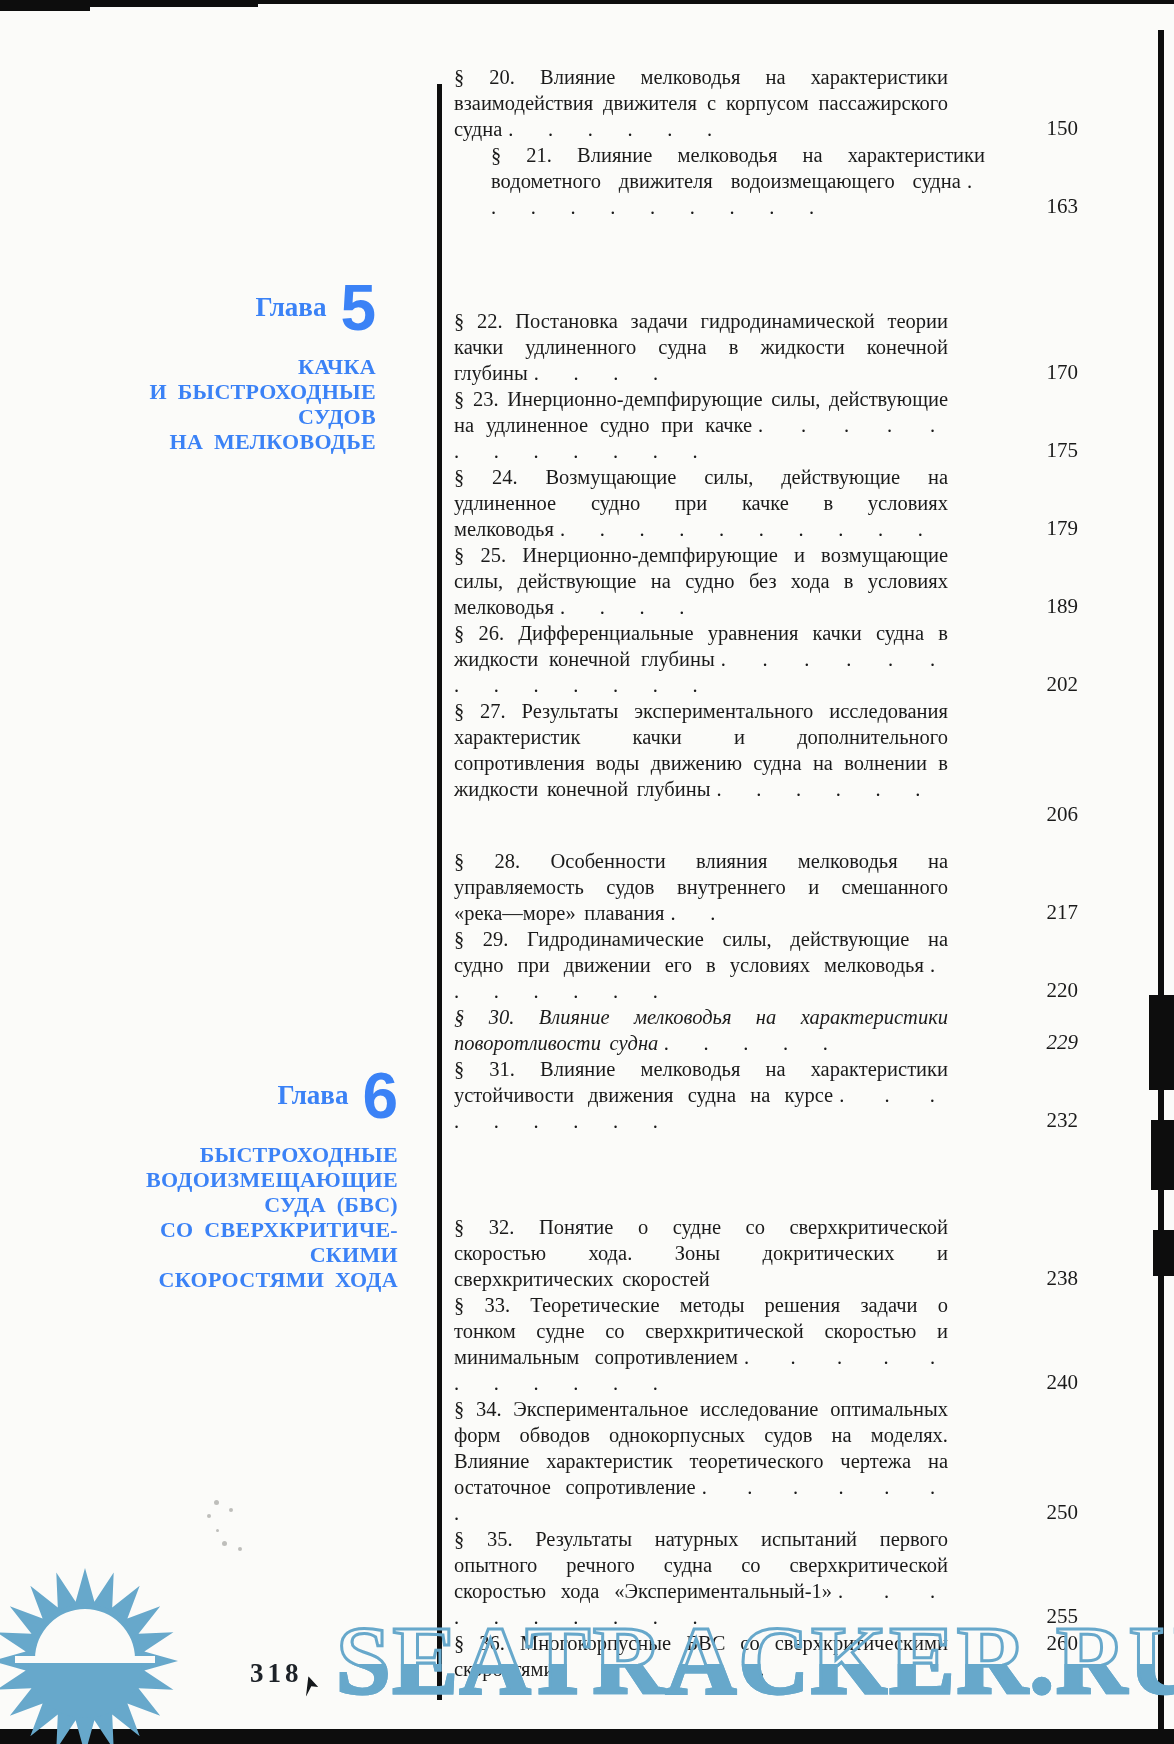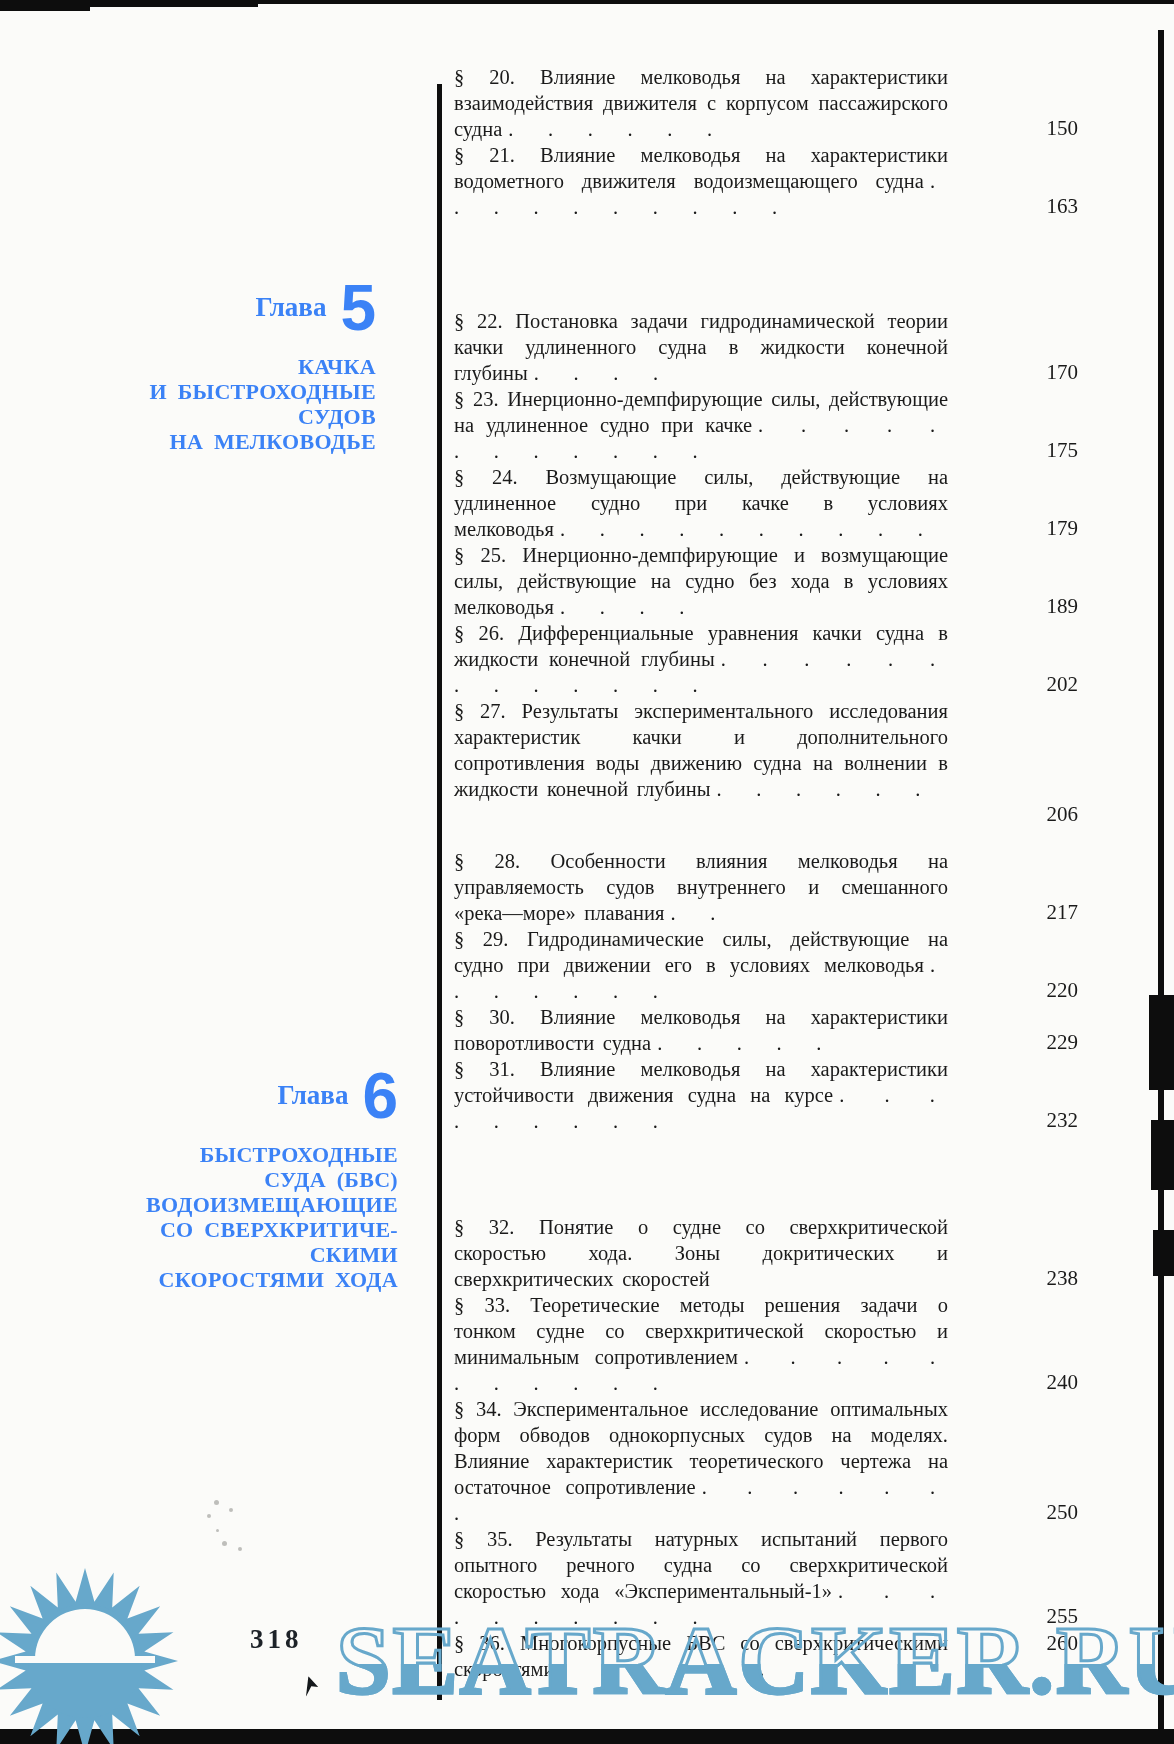--- a/index.html
+++ b/index.html
@@ -31,21 +31,21 @@
   .section{display:block;}
   .section.sec1{margin-top:88px;}
   .section.sec2{margin-top:80px;}
   .entry{display:flex;align-items:stretch;}
   .entry-text{width:494px;text-align:justify;font-size:20.5px;line-height:26px;word-spacing:3.5px;}
   .entry-dots{letter-spacing:13px;margin-left:6px;}
   .entry-page{flex:1;display:flex;align-items:flex-end;justify-content:flex-end;
               font-size:21px;line-height:27px;padding-right:2px;text-align:center;}
   .sec2 .entry:last-child .entry-page{align-items:flex-start;}
   
-  .folio{position:absolute;left:250px;top:1624px;font-weight:bold;font-size:27px;
+  .folio{position:absolute;left:250px;top:1658px;font-weight:bold;font-size:27px;
          letter-spacing:4px;color:#1d2228;z-index:6;}
   .artifact{position:absolute;background:#15181b;z-index:6;}
   .a-arrow{left:303px;top:1676px;width:15px;height:20px;
            clip-path:polygon(10% 100%,45% 0,100% 60%,55% 52%);transform:rotate(-8deg);}
   .speck{position:absolute;background:#8d8d88;border-radius:50%;opacity:.55;z-index:1;}
   
   .watermark{position:absolute;left:0;top:0;width:1174px;height:1336px;pointer-events:none;z-index:5;}
   .wm-sun{position:absolute;left:-10px;top:1566px;}
   .wm-text{position:absolute;left:336px;top:1604px;white-space:nowrap;
            font-family:"Liberation Serif",serif;font-weight:bold;font-size:98px;letter-spacing:2px;
@@ -76,36 +76,36 @@
           <div>КАЧКА</div>
           <div>И БЫСТРОХОДНЫЕ</div>
           <div>СУДОВ</div>
           <div>НА МЕЛКОВОДЬЕ</div>
         </div>
       </div>
       <div class="chapter-block c1">
         <div class="glava-line"><span>Глава</span><span class="glava-num">6</span></div>
         <div class="chapter-title">
           <div>БЫСТРОХОДНЫЕ</div>
+          <div>ВОДОИЗМЕЩАЮЩИЕ</div>
           <div>СУДА (БВС)</div>
-          <div>ВОДОИЗМЕЩАЮЩИЕ</div>
           <div>СО СВЕРХКРИТИЧЕ-</div>
           <div>СКИМИ</div>
           <div>СКОРОСТЯМИ ХОДА</div>
         </div>
       </div>
     </div>
 
   <div id="toc">
       <div class="section sec0">
         <div class="entry" style="min-height: 78px;">
           <div class="entry-text">§ 20. Влияние мелководья на характеристики взаимодействия движителя с корпусом пассажирского судна<span class="entry-dots">. . . . . .</span></div>
           <div class="entry-page">150</div>
         </div>
-        <div class="entry" style="min-height: 78px;">
+        <div class="entry" style="min-height: 78px; margin-left: 37px;">
           <div class="entry-text">§ 21. Влияние мелководья на характеристики водометного движителя водоизмещающего судна<span class="entry-dots">. . . . . . . . . .</span></div>
           <div class="entry-page">163</div>
         </div>
       </div>
       <div class="section sec1">
         <div class="entry" style="min-height: 78px;">
           <div class="entry-text">§ 22. Постановка задачи гидродинамической теории качки удлиненного судна в жидкости конечной глубины<span class="entry-dots">. . . .</span></div>
           <div class="entry-page">170</div>
         </div>
         <div class="entry" style="min-height: 78px;">
@@ -129,21 +129,21 @@
           <div class="entry-page">206</div>
         </div>
         <div class="entry" style="min-height: 78px; margin-top: 20px;">
           <div class="entry-text">§ 28. Особенности влияния мелководья на управляемость судов внутреннего и смешанного «река—море» плавания<span class="entry-dots">. .</span></div>
           <div class="entry-page">217</div>
         </div>
         <div class="entry" style="min-height: 78px;">
           <div class="entry-text">§ 29. Гидродинамические силы, действующие на судно при движении его в условиях мелководья<span class="entry-dots">. . . . . . .</span></div>
           <div class="entry-page">220</div>
         </div>
-        <div class="entry" style="min-height: 52px;">
+        <div class="entry" style="min-height: 52px; font-style: italic;">
           <div class="entry-text">§ 30. Влияние мелководья на характеристики поворотливости судна<span class="entry-dots">. . . . .</span></div>
           <div class="entry-page">229</div>
         </div>
         <div class="entry" style="min-height: 78px;">
           <div class="entry-text">§ 31. Влияние мелководья на характеристики устойчивости движения судна на курсе<span class="entry-dots">. . . . . . . . .</span></div>
           <div class="entry-page">232</div>
         </div>
       </div>
       <div class="section sec2">
         <div class="entry" style="min-height: 78px;">

